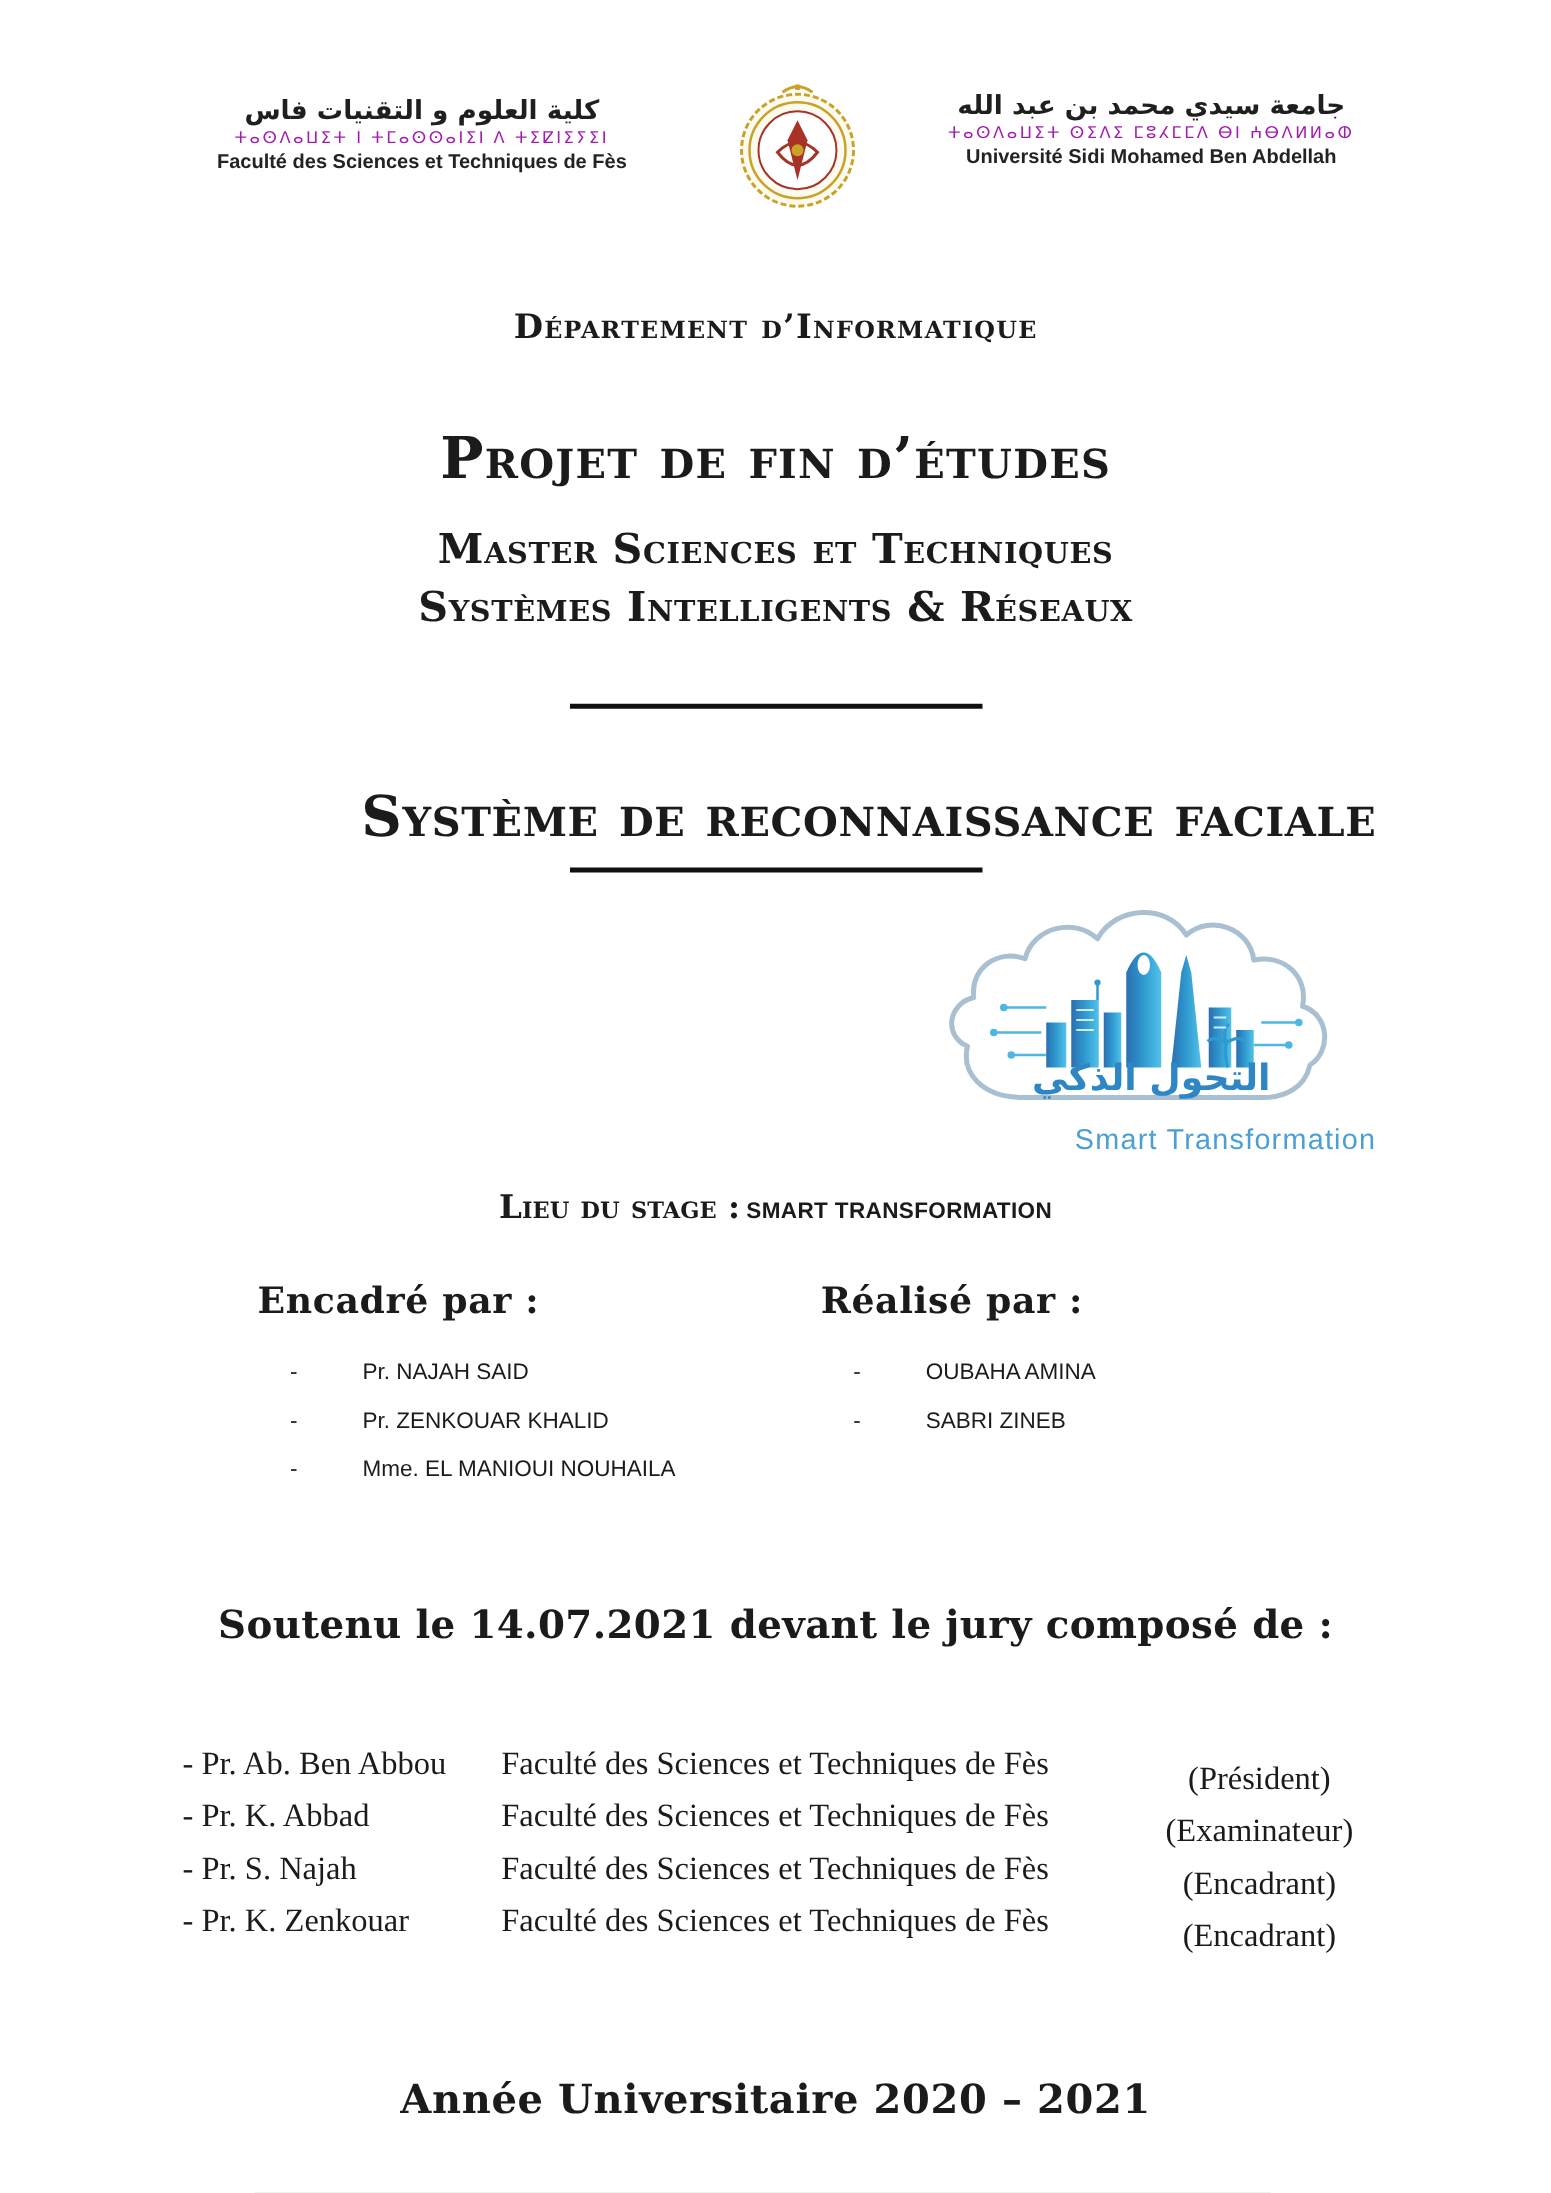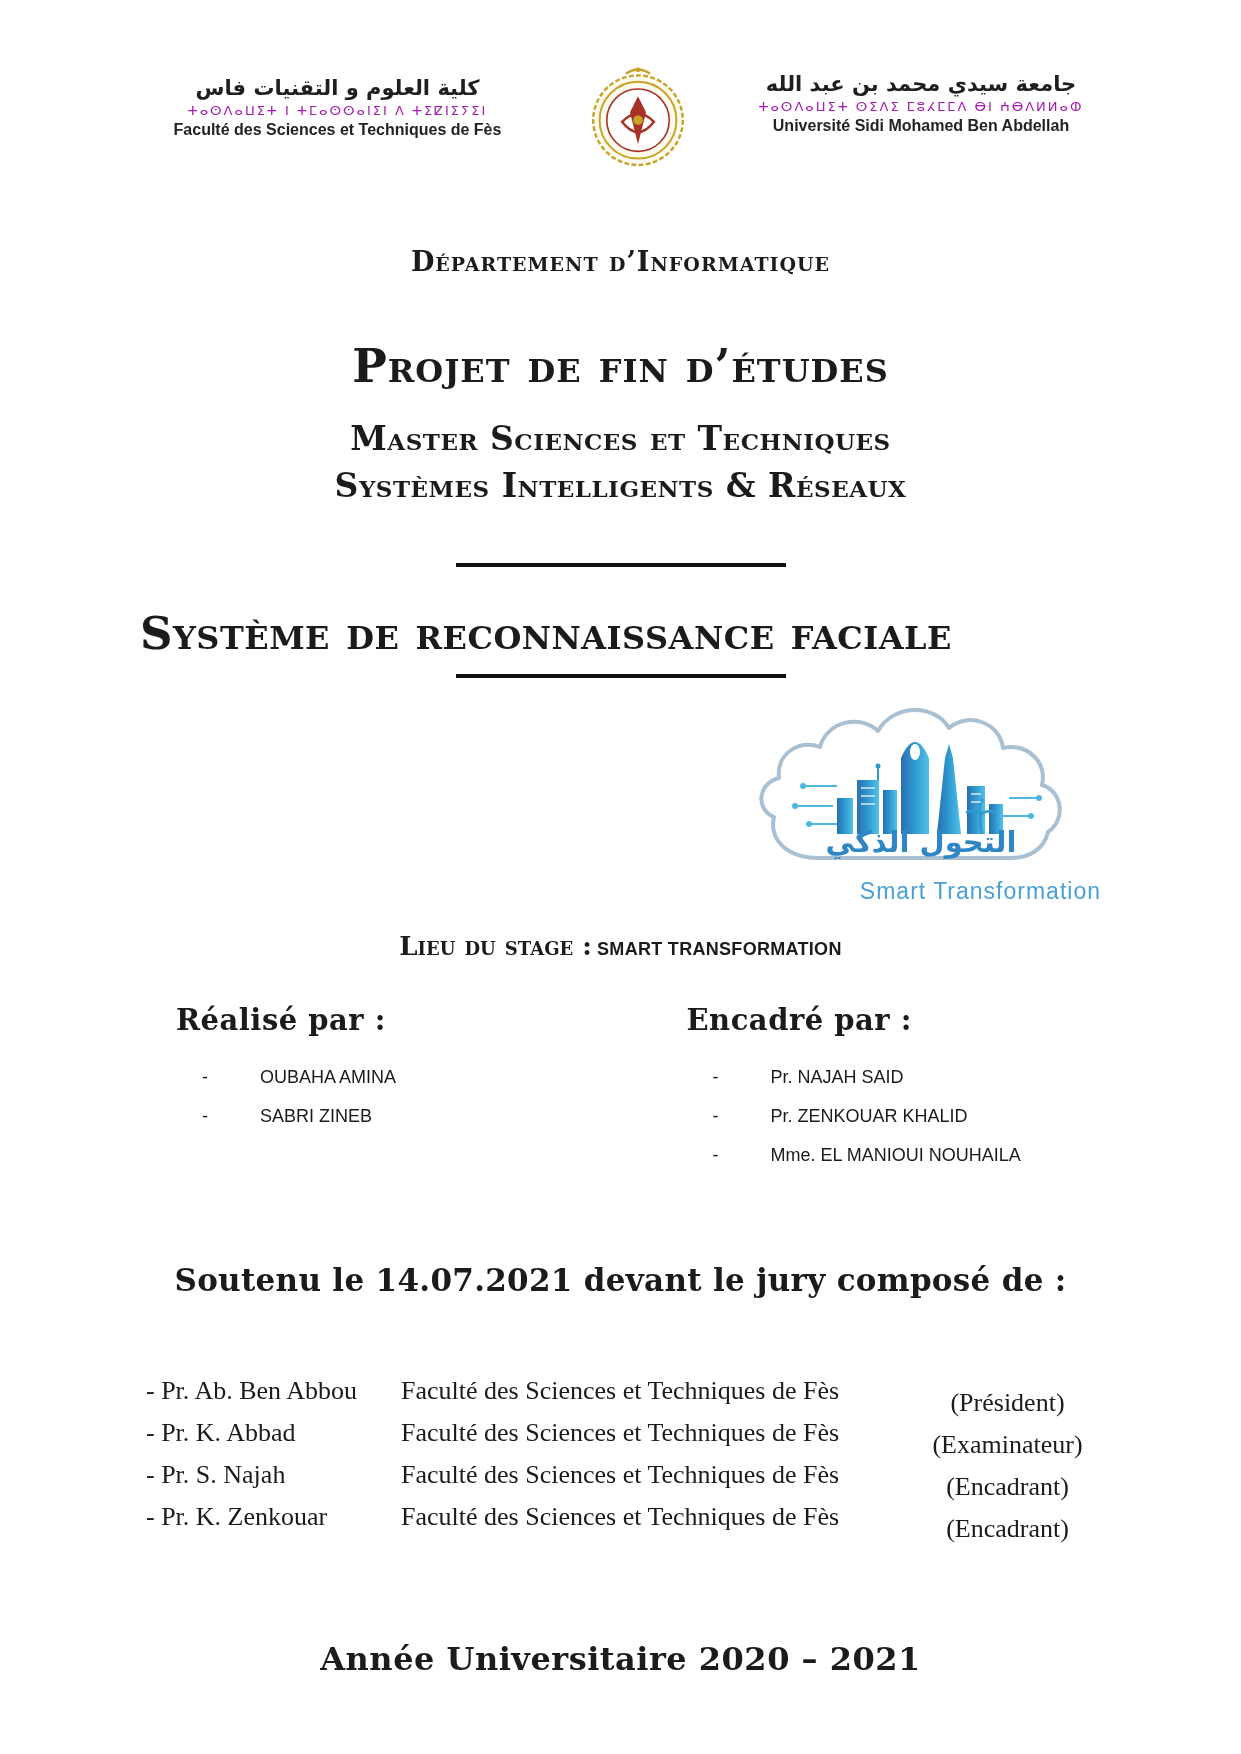--- a/index.html
+++ b/index.html
@@ -57,21 +57,21 @@
     font-size: 33px; letter-spacing: 0.5px;
   }
   .subtitle.first { margin-top: 26px; }
   .subtitle.second { margin-top: 8px; }
 
   .rule {
     width: 330px; height: 4px; background: #101010;
     margin: 58px auto 0 auto;
   }
   .project-title {
-    margin-top: 40px; text-align: left;
+    margin-top: 60px; text-align: right;
     font-variant: small-caps; font-weight: bold;
     font-size: 45px; letter-spacing: 0.5px;
   }
   .rule.bottom { margin-top: 14px; }
 
   
   .logo-wrap { margin-top: 8px; text-align: right; }
   .logo-caption {
     font-family: "Liberation Sans", sans-serif;
     color: #4a9fd4; font-size: 23px; letter-spacing: 1px;
@@ -236,47 +236,47 @@
     <div class="logo-caption">Smart Transformation</div>
   </div>
 
   <div class="stage-line">
     <span class="stage-label">Lieu du stage :</span>
     <span class="stage-value">SMART TRANSFORMATION</span>
   </div>
 
   <div class="people">
 
+    <div class="col right">
+      <h3>Encadré par :</h3>
+      <ul>
+        <li>
+            <span>Pr. NAJAH SAID</span>
+          </li>
+        <li>
+            <span>Pr. ZENKOUAR KHALID</span>
+          </li>
+        <li>
+            <span>Mme. EL MANIOUI NOUHAILA</span>
+          </li>
+      </ul>
+    </div>
+
     <div class="col left">
       <h3>Réalisé par :</h3>
       <ul>
         <li>
             <span>OUBAHA AMINA</span>
           </li>
         <li>
             <span>SABRI ZINEB</span>
           </li>
       </ul>
     </div>
 
-    <div class="col right">
-      <h3>Encadré par :</h3>
-      <ul>
-        <li>
-            <span>Pr. NAJAH SAID</span>
-          </li>
-        <li>
-            <span>Pr. ZENKOUAR KHALID</span>
-          </li>
-        <li>
-            <span>Mme. EL MANIOUI NOUHAILA</span>
-          </li>
-      </ul>
-    </div>
-
   </div>
 
   <div class="jury-heading">Soutenu le 14.07.2021 devant le jury composé de :</div>
 
   <div class="jury-table">
     <div class="jury-name">- Pr. Ab. Ben Abbou</div>
     <div class="jury-affil">Faculté des Sciences et Techniques de Fès</div>
     <div class="jury-role">(Président)</div>
 
     <div class="jury-name">- Pr. K. Abbad</div>

